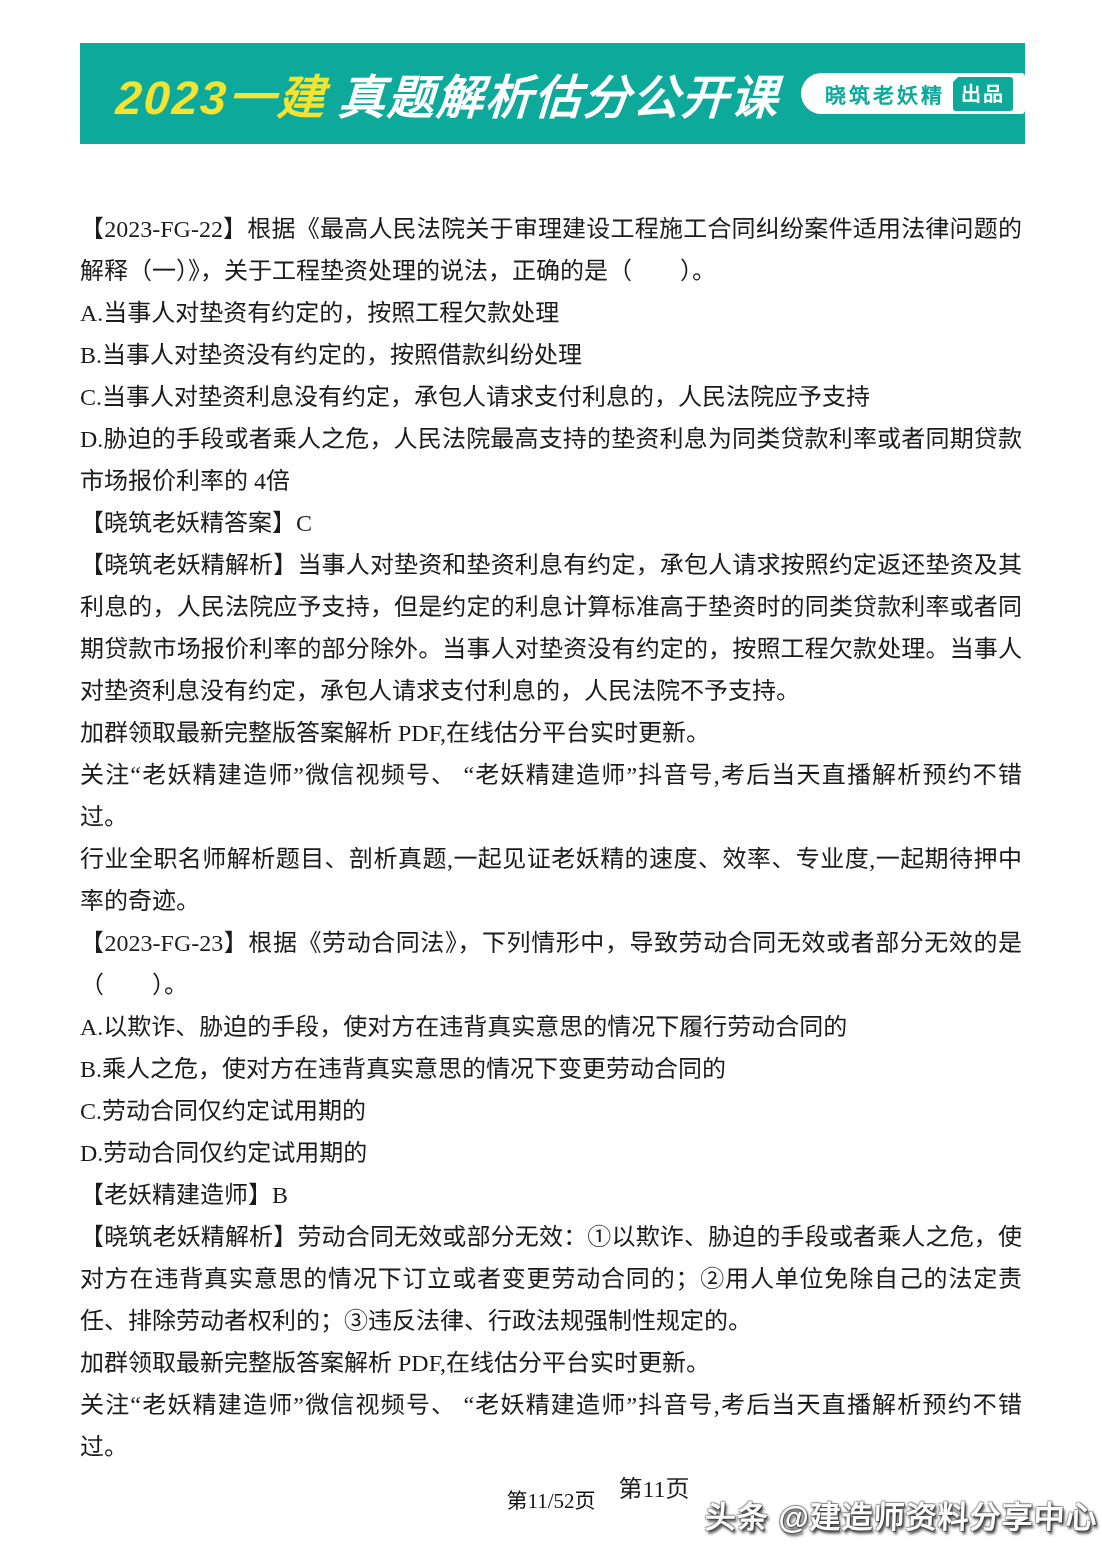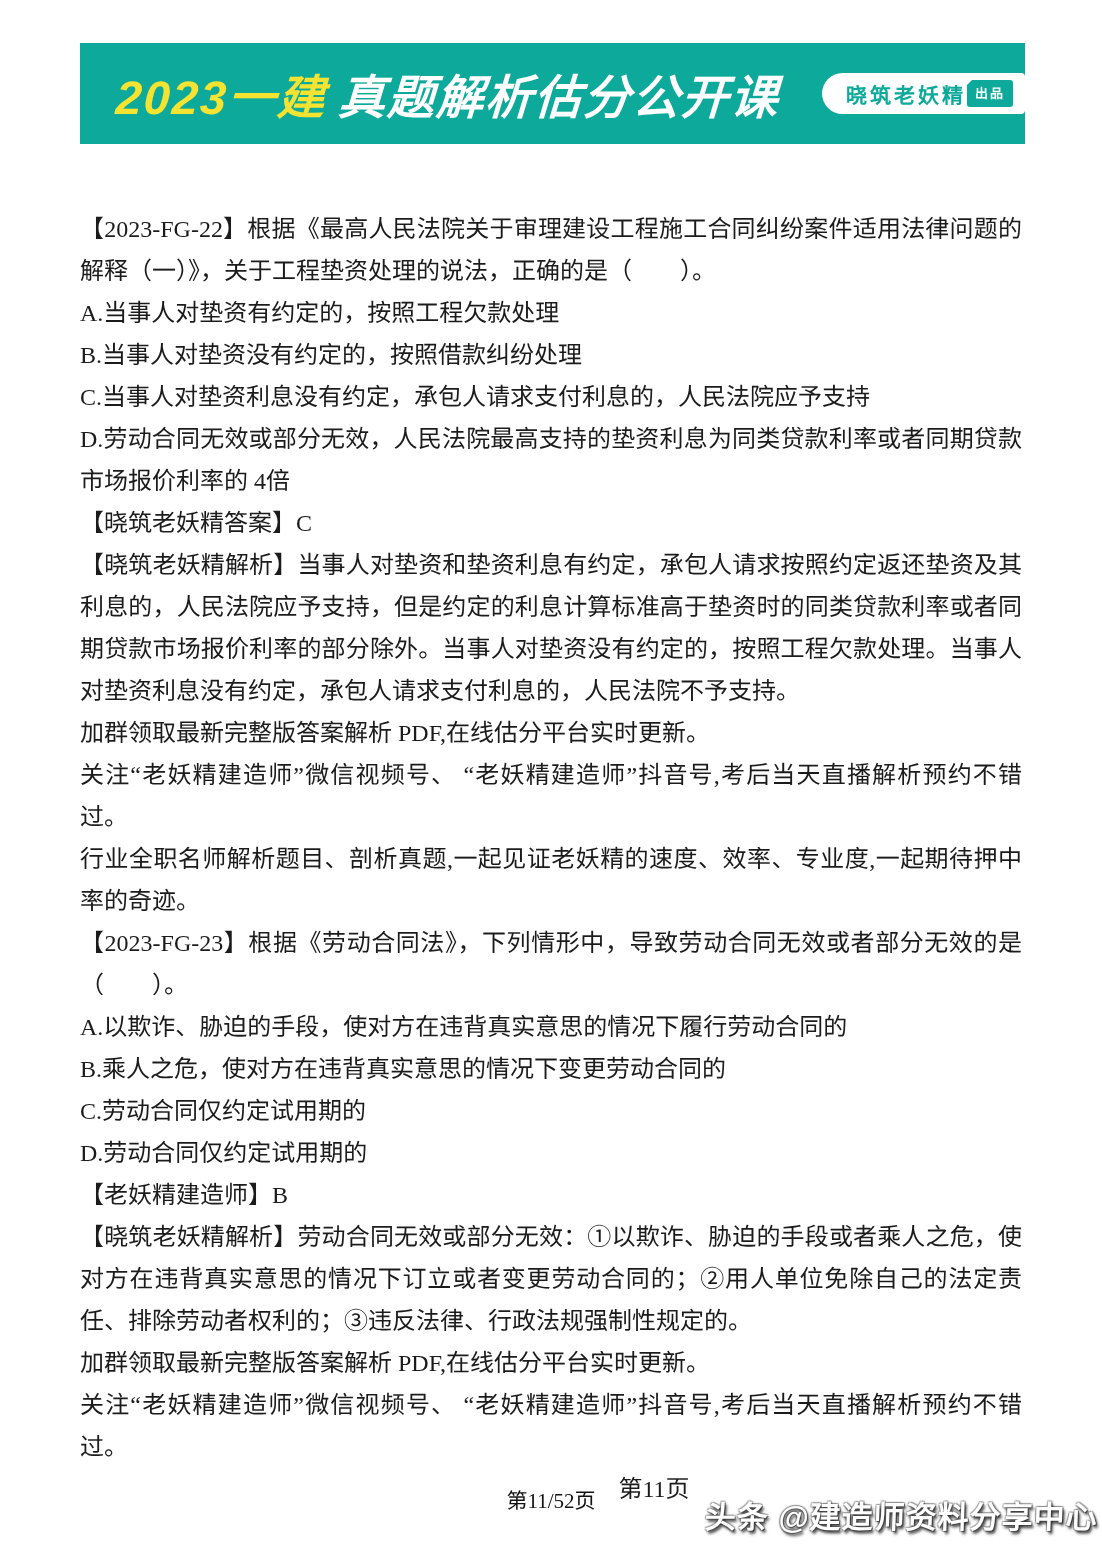--- a/index.html
+++ b/index.html
@@ -25,23 +25,23 @@
   .brand-pill {
     margin-left:auto; height:41px; background:#ffffff;
     border-radius:21px 4px 4px 21px;
     display:flex; align-items:center; padding:0 12px 0 24px;text-align:right;
   }
   .brand-name {
     color:#0da99a; font-family:"Liberation Sans","DejaVu Sans",sans-serif;
     font-weight:700; font-size:21px; letter-spacing:3px; white-space:nowrap;
   }
   .brand-tag {
-    position:relative; margin-left:1px; background:#0da99a; color:#ffffff;
+    position:relative; margin-left:8px; background:#0da99a; color:#ffffff;
     font-family:"Liberation Sans","DejaVu Sans",sans-serif;
-    font-weight:700; font-size:13px; line-height:1; padding:7px 8px;
+    font-weight:700; font-size:20px; line-height:1; padding:7px 8px;
     border-radius:3px; letter-spacing:2px; white-space:nowrap;
   }
   .flag-notch {
     position:absolute; left:-1px; top:-3px; width:0; height:0;
     border-top:9px solid #ffffff; border-right:9px solid transparent;
   }
 
   
   .content {
     position:absolute; left:80px; top:208px; width:942px;
@@ -87,21 +87,21 @@
         <span>出品</span>
       </span>
     </div>
   </div>
 
   <div class="content">
     <p>【2023-FG-22】根据《最高人民法院关于审理建设工程施工合同纠纷案件适用法律问题的解释（一）》，关于工程垫资处理的说法，正确的是（　　）。</p>
     <p>A.当事人对垫资有约定的，按照工程欠款处理</p>
     <p>B.当事人对垫资没有约定的，按照借款纠纷处理</p>
     <p>C.当事人对垫资利息没有约定，承包人请求支付利息的，人民法院应予支持</p>
-    <p>D.劳动合同无效或部分无效，人民法院最高支持的垫资利息为同类贷款利率或者同期贷款市场报价利率的 4倍</p>
+    <p>D.胁迫的手段或者乘人之危，人民法院最高支持的垫资利息为同类贷款利率或者同期贷款市场报价利率的 4倍</p>
     <p>【晓筑老妖精答案】C</p>
     <p>【晓筑老妖精解析】当事人对垫资和垫资利息有约定，承包人请求按照约定返还垫资及其利息的，人民法院应予支持，但是约定的利息计算标准高于垫资时的同类贷款利率或者同期贷款市场报价利率的部分除外。当事人对垫资没有约定的，按照工程欠款处理。当事人对垫资利息没有约定，承包人请求支付利息的，人民法院不予支持。</p>
     <p>加群领取最新完整版答案解析 PDF,在线估分平台实时更新。</p>
     <p>关注“老妖精建造师”微信视频号、 “老妖精建造师”抖音号,考后当天直播解析预约不错过。</p>
     <p>行业全职名师解析题目、剖析真题,一起见证老妖精的速度、效率、专业度,一起期待押中率的奇迹。</p>
 
     <p class="gap-top">【2023-FG-23】根据《劳动合同法》，下列情形中，导致劳动合同无效或者部分无效的是（　　）。</p>
     <p>A.以欺诈、胁迫的手段，使对方在违背真实意思的情况下履行劳动合同的</p>
     <p>B.乘人之危，使对方在违背真实意思的情况下变更劳动合同的</p>
     <p>C.劳动合同仅约定试用期的</p>

